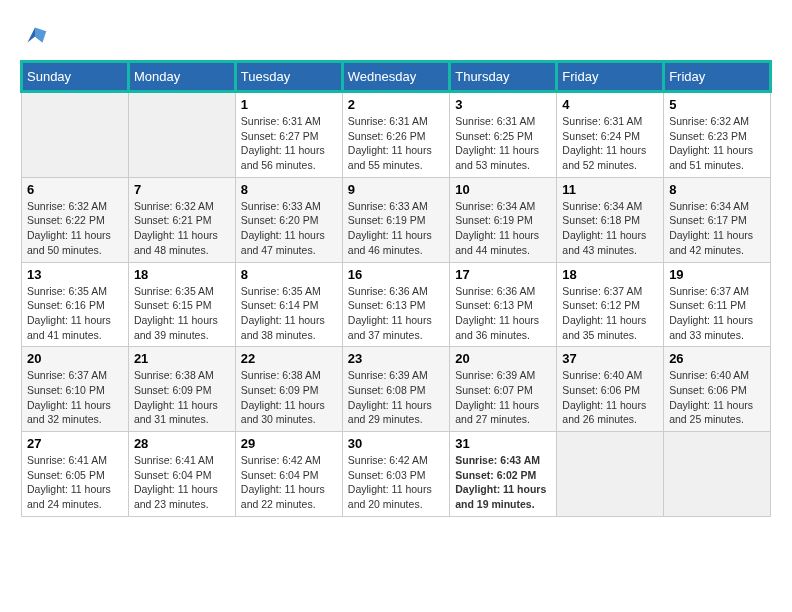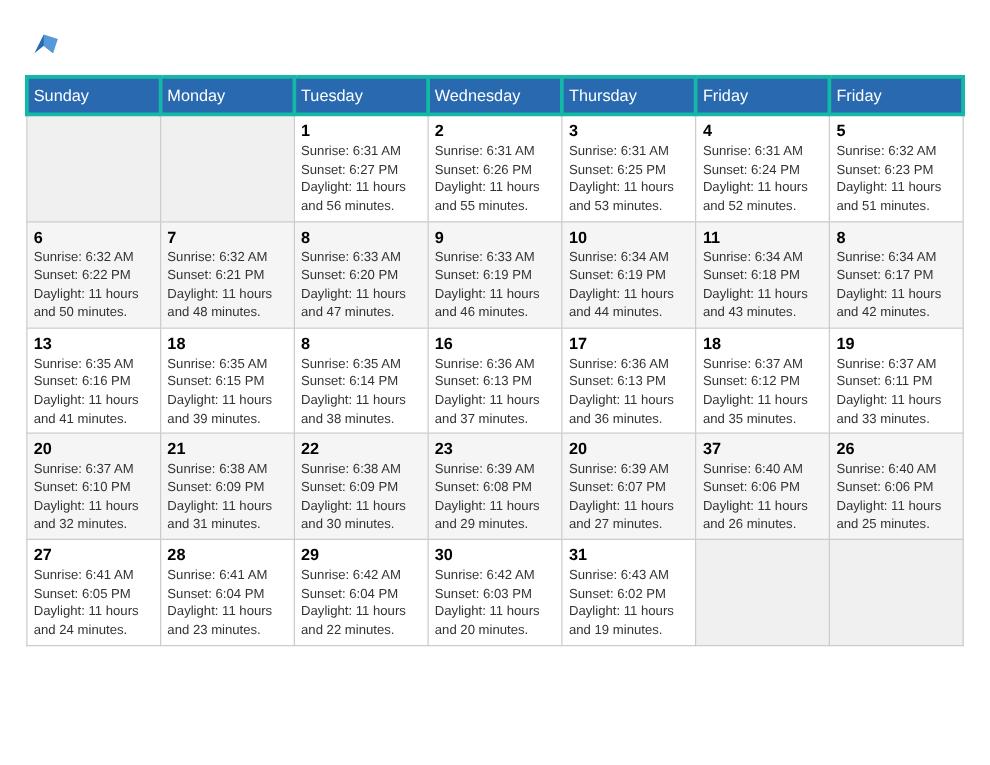--- a/index.html
+++ b/index.html
@@ -309,21 +309,21 @@
 Daylight: 11 hours and 22 minutes.</div>
         </td>
         <td>
           <span class="day-num">30</span>
           <div class="day-info" style="white-space: pre-line;">Sunrise: 6:42 AM
 Sunset: 6:03 PM
 Daylight: 11 hours and 20 minutes.</div>
         </td>
         <td>
           <span class="day-num">31</span>
-          <div class="day-info" style="white-space: pre-line;">Sunrise: 6:43 AM
+          <div class="day-info" style="white-space: pre-line; font-weight: bold;">Sunrise: 6:43 AM
 Sunset: 6:02 PM
 Daylight: 11 hours and 19 minutes.</div>
         </td>
         <td class="empty-cell"></td>
         <td class="empty-cell"></td>
       </tr>
     </tbody>
 </table>
 
 </body></html>

